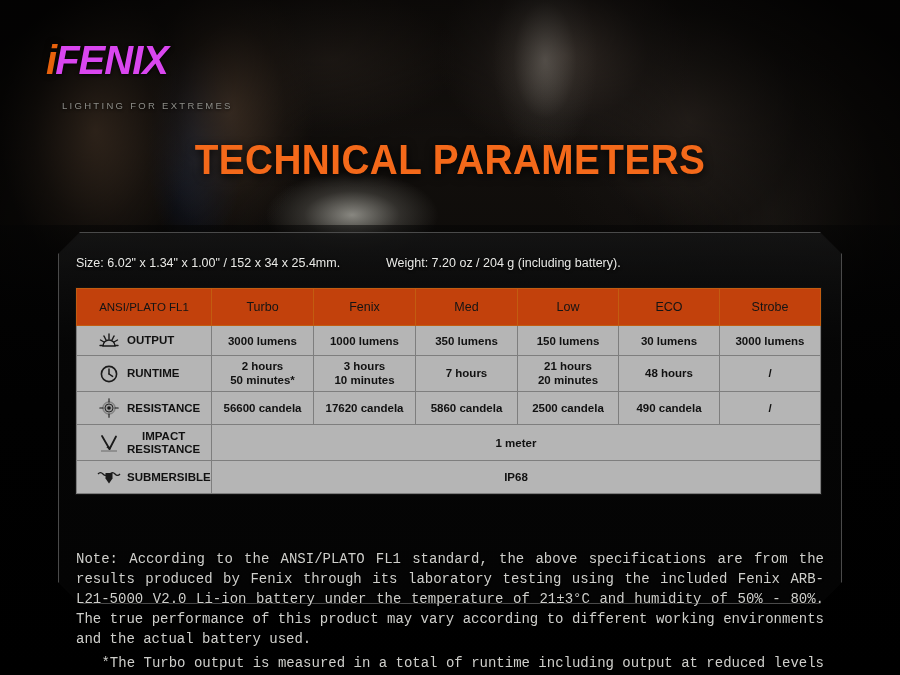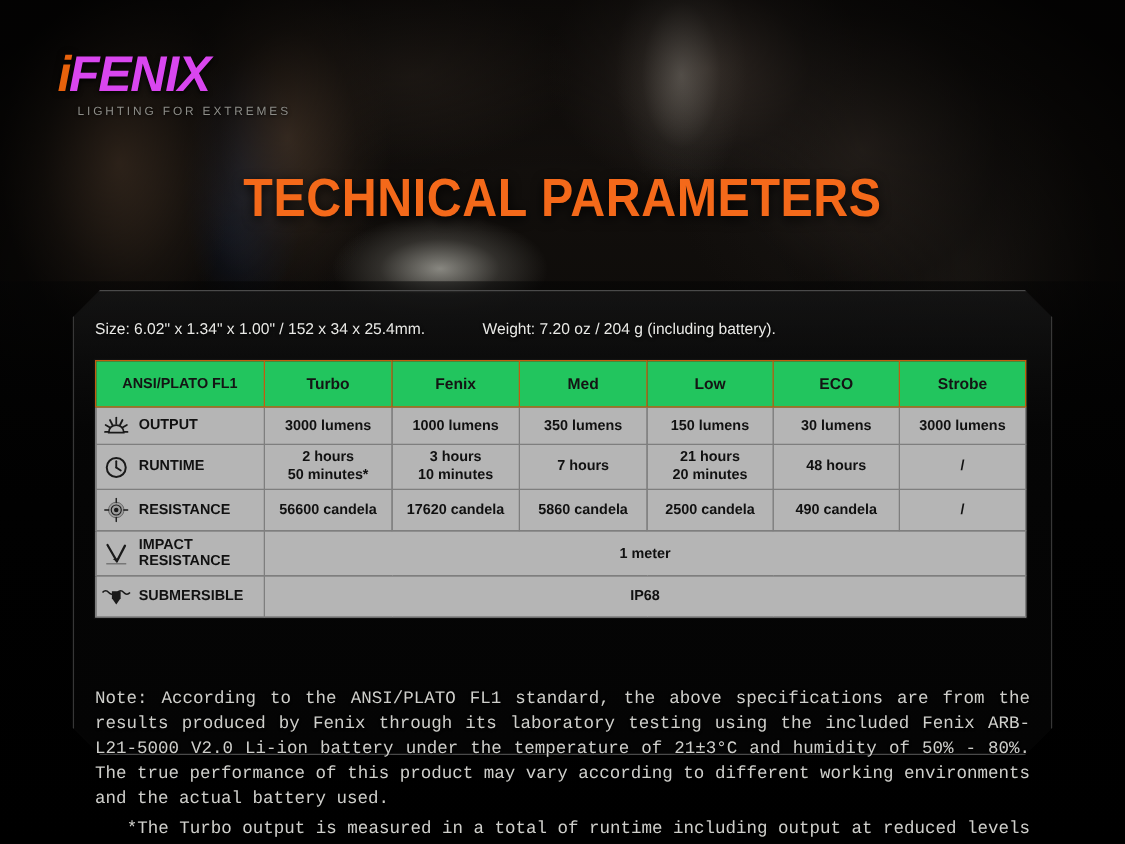--- a/index.html
+++ b/index.html
@@ -77,21 +77,21 @@
     font-weight: bold;
     font-style: italic;
     line-height: 1;
     letter-spacing: -1px;
     text-shadow: 0 1px 4px rgba(0,0,0,0.9);
   }
   .logo-tag {
     color: #8d8d88;
     font-size: 9.5px;
     letter-spacing: 2.3px;
-    margin-top: 4px;
+    margin-top: 20px;
     margin-left: 16px;
     text-shadow: 0 1px 3px rgba(0,0,0,0.9);
   }
 
   
   .page-title {
     position: absolute;
     left: 0; right: 0;
     top: 135px;
     text-align: center;
@@ -172,45 +172,45 @@
   }
   .spec-table th,
   .spec-table td {
     border: 1px solid #7e7e7e;
     text-align: center;
     vertical-align: middle;
     padding: 0 2px;
     font-weight: bold;
   }
   .spec-table thead th {
-    background: #22c55e;
+    background: #c2410c;
     color: #141414;
-    font-weight: bold;
+    font-weight: normal;
     font-size: 12.5px;
     height: 37px;
     border-color: #c25c10;
   }
   .spec-table thead th.col-label {
     font-size: 11.5px;
   }
 
   .spec-table tbody td {
     background: #b5b5b5;
     height: 30px;
     font-size: 11.5px;
   }
   .spec-table tbody tr.tall td { height: 36px; }
   .spec-table tbody tr.tall2 td { height: 33px; }
 
   td.rowhead {
     background: #b5b5b5 !important;
     font-weight: bold;
     font-size: 12px;
-    text-align: left;
-    padding-left: 4px;
+    text-align: center;
+    padding-left: 20px;
   }
   .rowhead-inner {
     display: flex;
     align-items: center;
     gap: 6px;
   }
   .rowhead-icon {
     width: 24px;
     height: 20px;
     flex: 0 0 24px;

